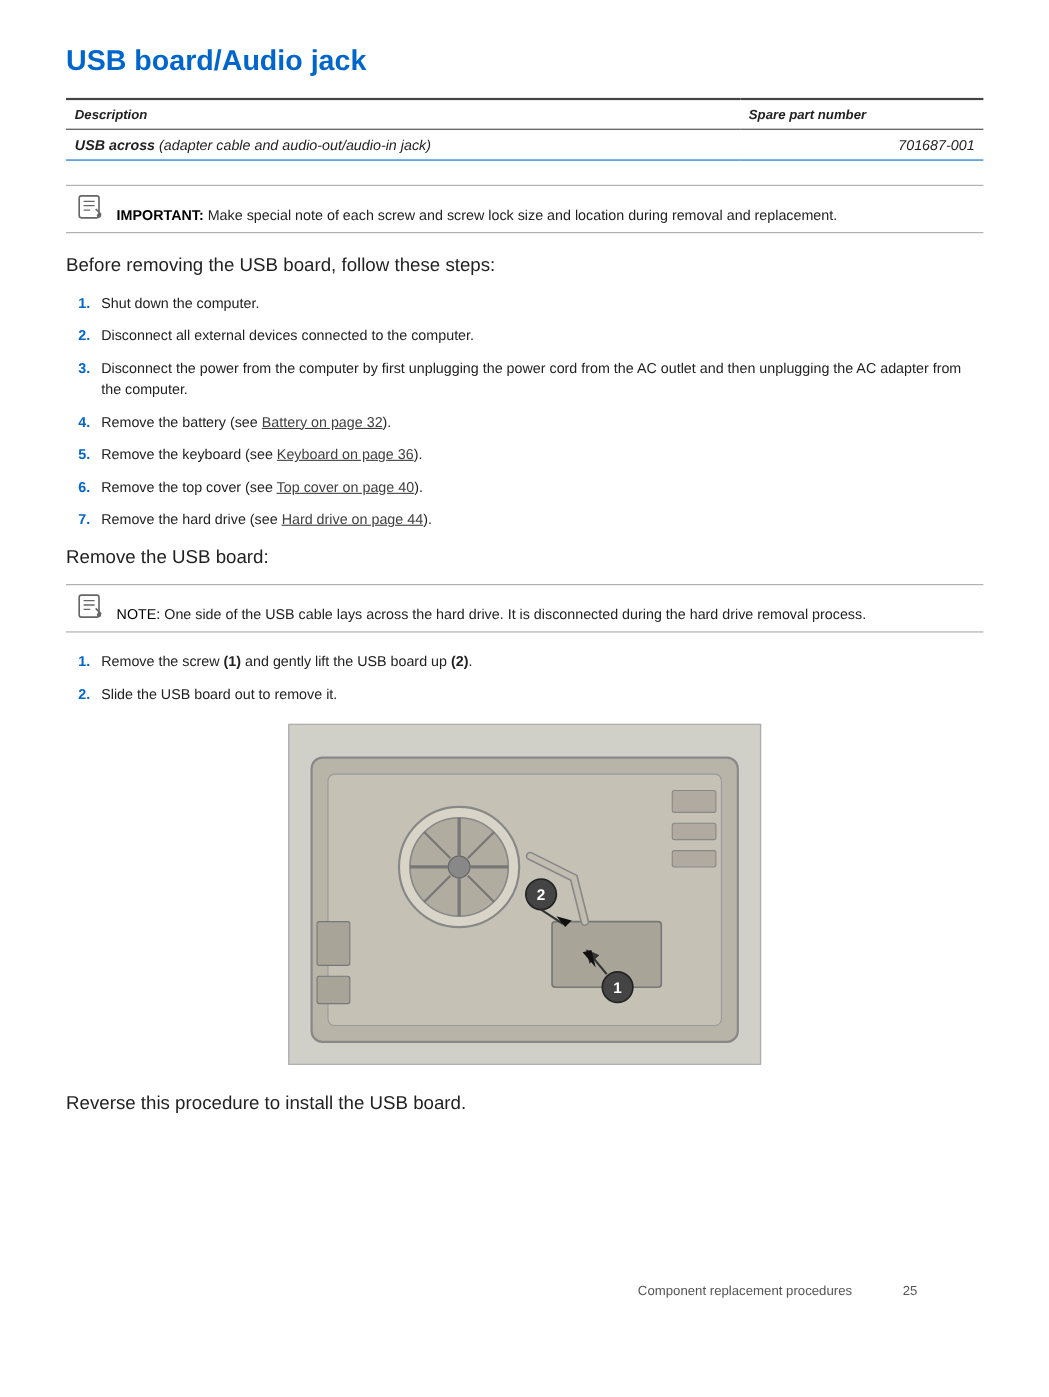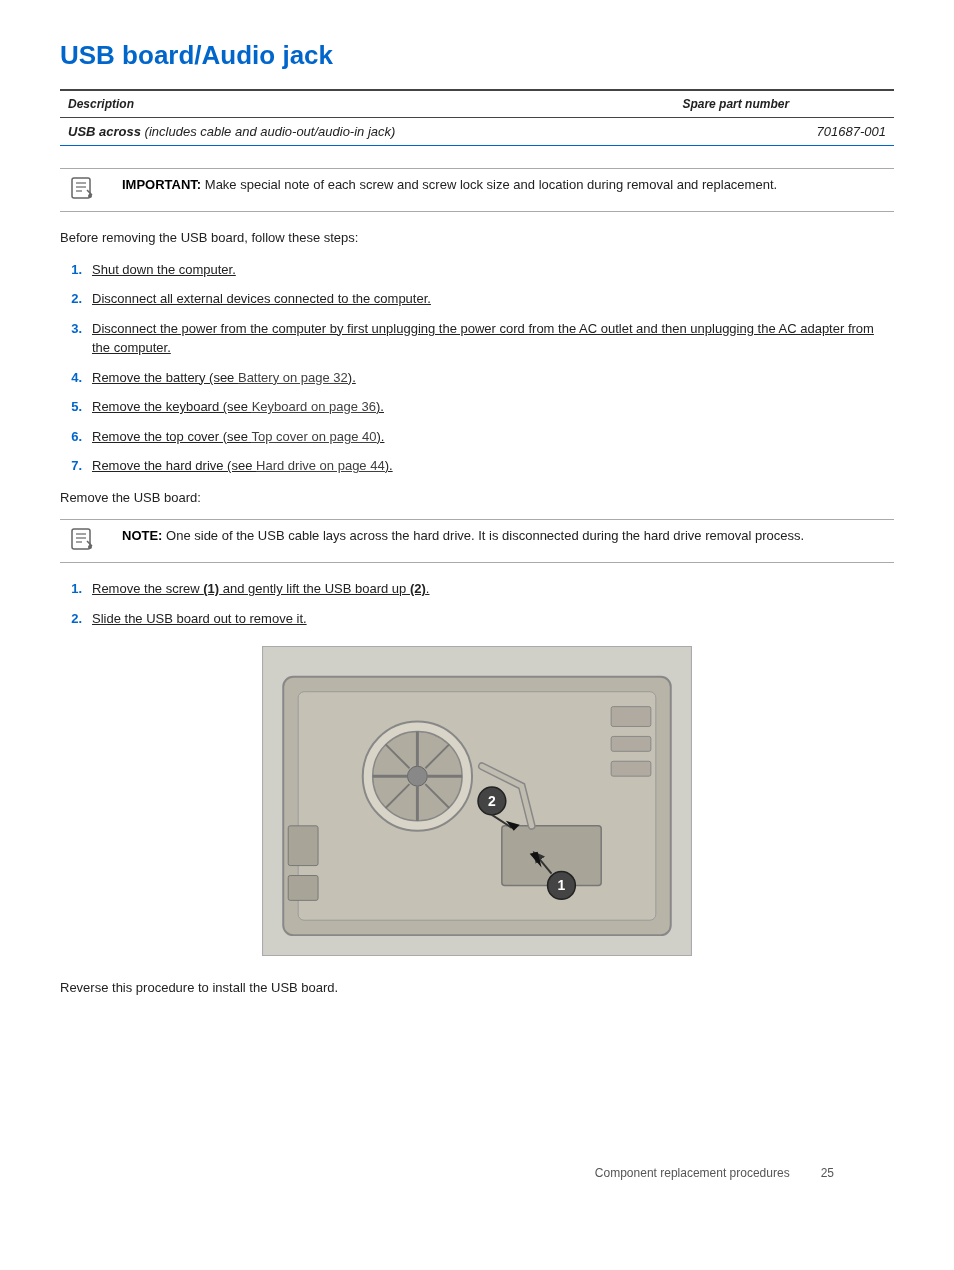--- a/index.html
+++ b/index.html
@@ -45,51 +45,51 @@
     .parts-table td strong {
       font-weight: bold;
     }
     .col-spare {
       text-align: right;
     }
 
     
     .notice-box {
       display: flex;
-      align-items: flex-start;
+      align-items: flex-end;
       border-top: 1px solid #aaa;
       border-bottom: 1px solid #aaa;
       padding: 8px 10px;
       margin-bottom: 16px;
-      gap: 24px;
+      gap: 8px;
       font-size: 13px;
     }
     .notice-icon {
       width: 28px;
       height: 28px;
       flex-shrink: 0;
       margin-top: -2px;
     }
     .notice-icon svg {
       width: 26px;
       height: 26px;
     }
     .notice-label-important {
       font-weight: bold;
       color: #000;
     }
     .notice-label-note {
-      font-weight: bold;
+      font-weight: normal;
       color: #000;
     }
 
     
     .body-text {
       margin-bottom: 12px;
-      font-size: 13px;
+      font-size: 17px;
       line-height: 1.5;
     }
 
     
     .steps-list {
       list-style: none;
       margin-bottom: 12px;
       padding-left: 0;
     }
     .steps-list li {
@@ -101,21 +101,20 @@
     }
     .step-num {
       color: #0066cc;
       font-weight: bold;
       min-width: 22px;
       text-align: right;
       flex-shrink: 0;
     }
     .step-content {
       flex: 1;
-      text-decoration: underline;
     }
     a {
       color: #404040;
       text-decoration: underline;
     }
 
     
     .diagram-container {
       display: flex;
       justify-content: center;
@@ -136,21 +135,21 @@
     }
 
     
     .page-footer {
       position: absolute;
       bottom: 40px;
       right: 60px;
       font-size: 12px;
       color: #555;
       display: flex;
-      gap: 31px;
+      gap: 46px;
       align-items: center;
     }
 
     .content-wrapper {
       position: relative;
       min-height: 1180px;
     }
   </style>
 </head>
 <body>
@@ -163,21 +162,21 @@
     <thead>
       <tr>
         <th>Description</th>
         <th class="col-spare">Spare part number</th>
       </tr>
     </thead>
     <tbody>
       <tr>
         <td>
           <strong>USB across</strong>
-          <span> (includes cable and audio-out/audio-in jack)</span>
+          <span> (adapter cable and audio-out/audio-in jack)</span>
         </td>
         <td class="col-spare">701687-001</td>
       </tr>
     </tbody>
   </table>
 
   <div class="notice-box">
     <div class="notice-icon">
       <svg viewBox="0 0 26 26" xmlns="http://www.w3.org/2000/svg">
         <rect x="2" y="3" width="18" height="20" rx="2" fill="none" stroke="#666" stroke-width="1.5"></rect>

